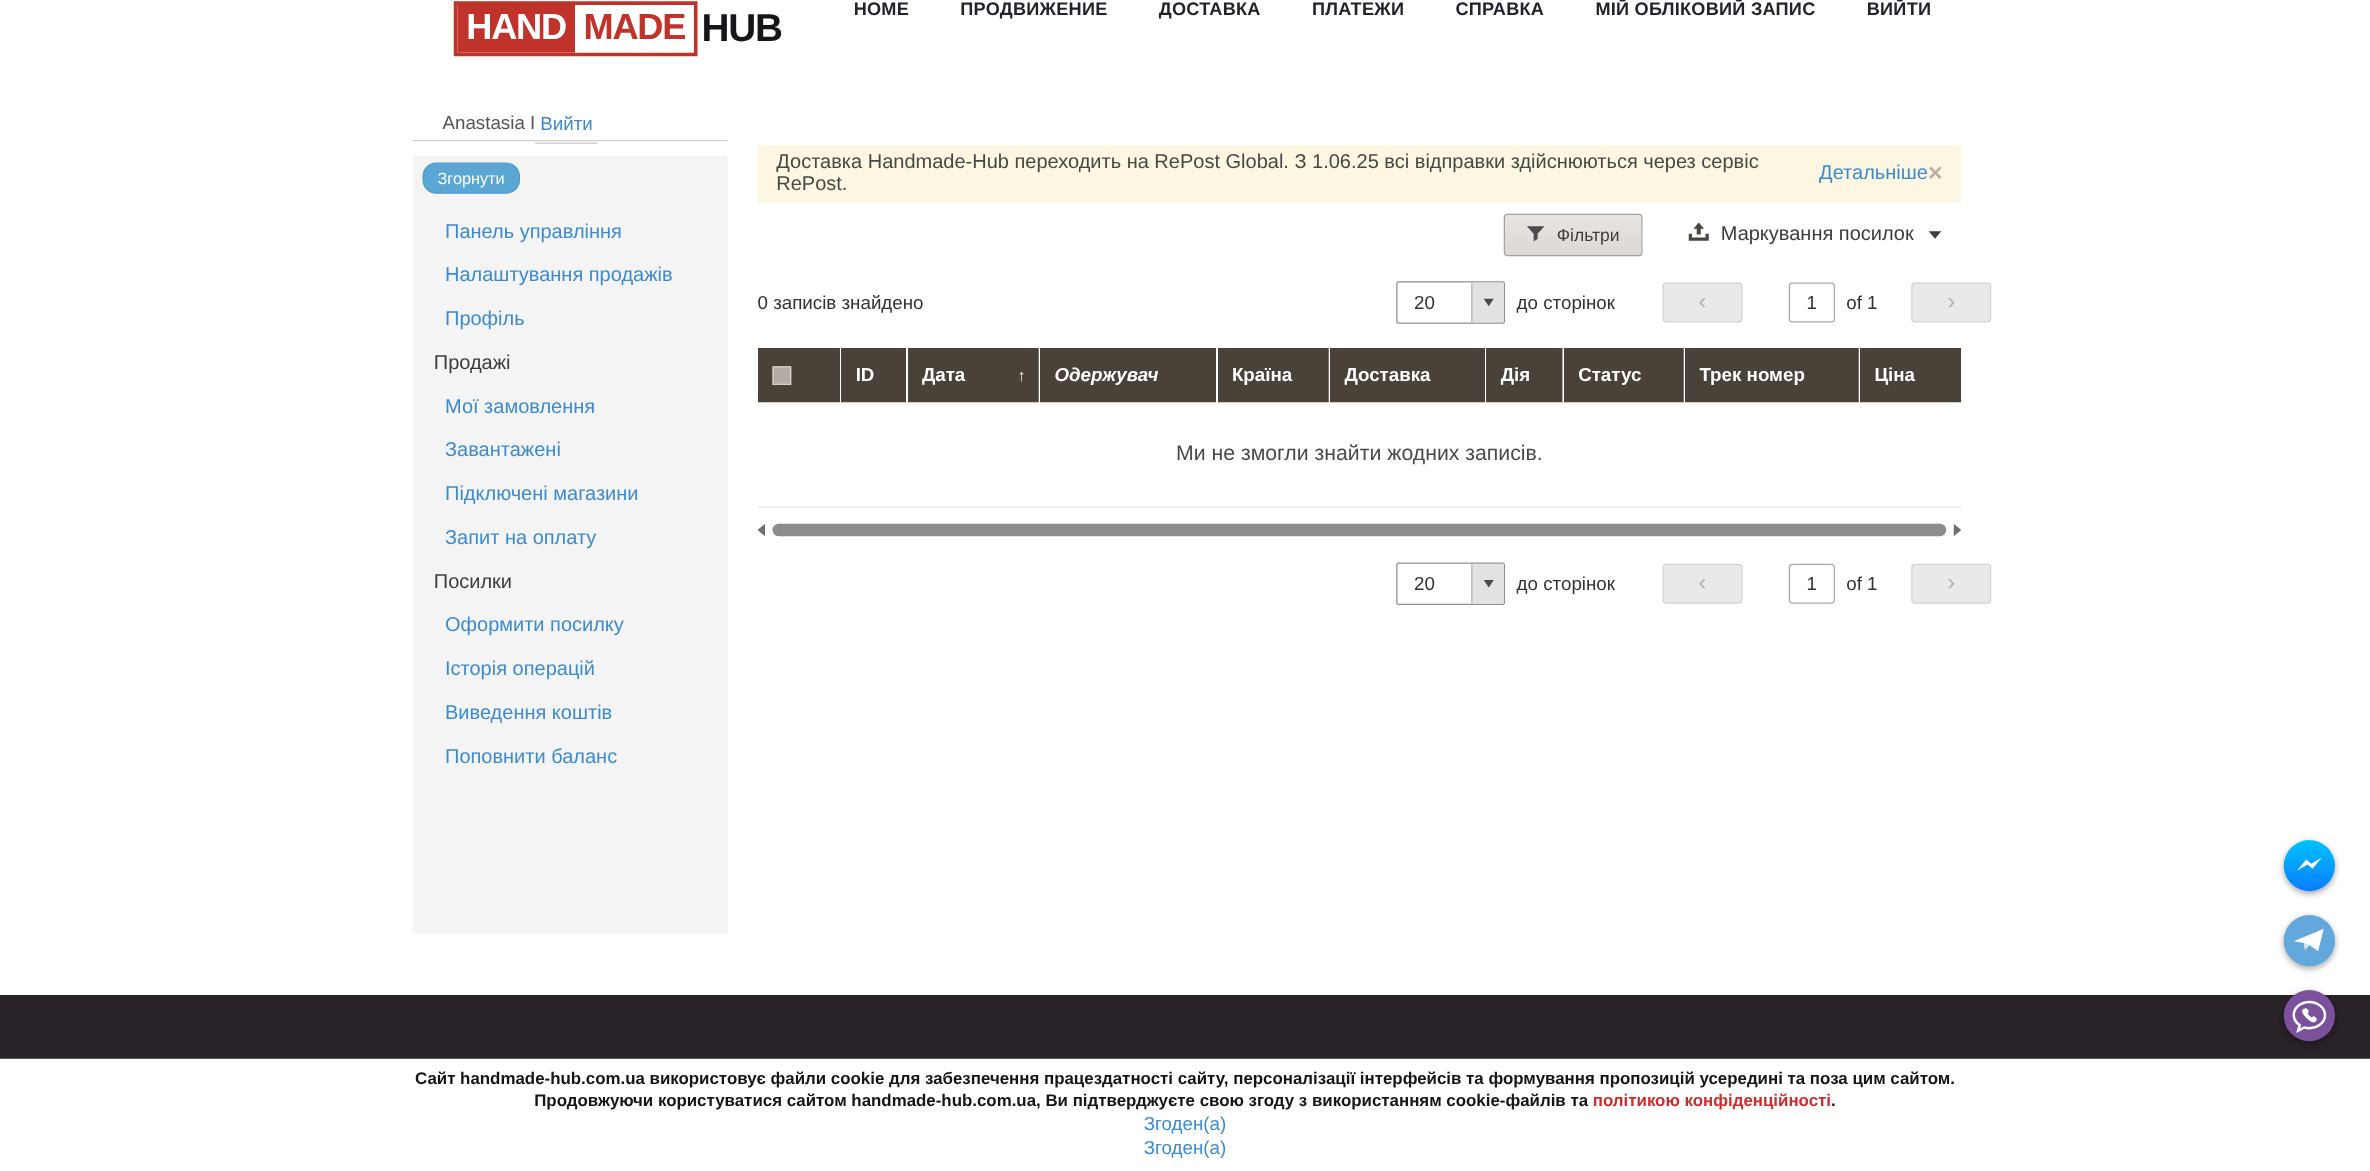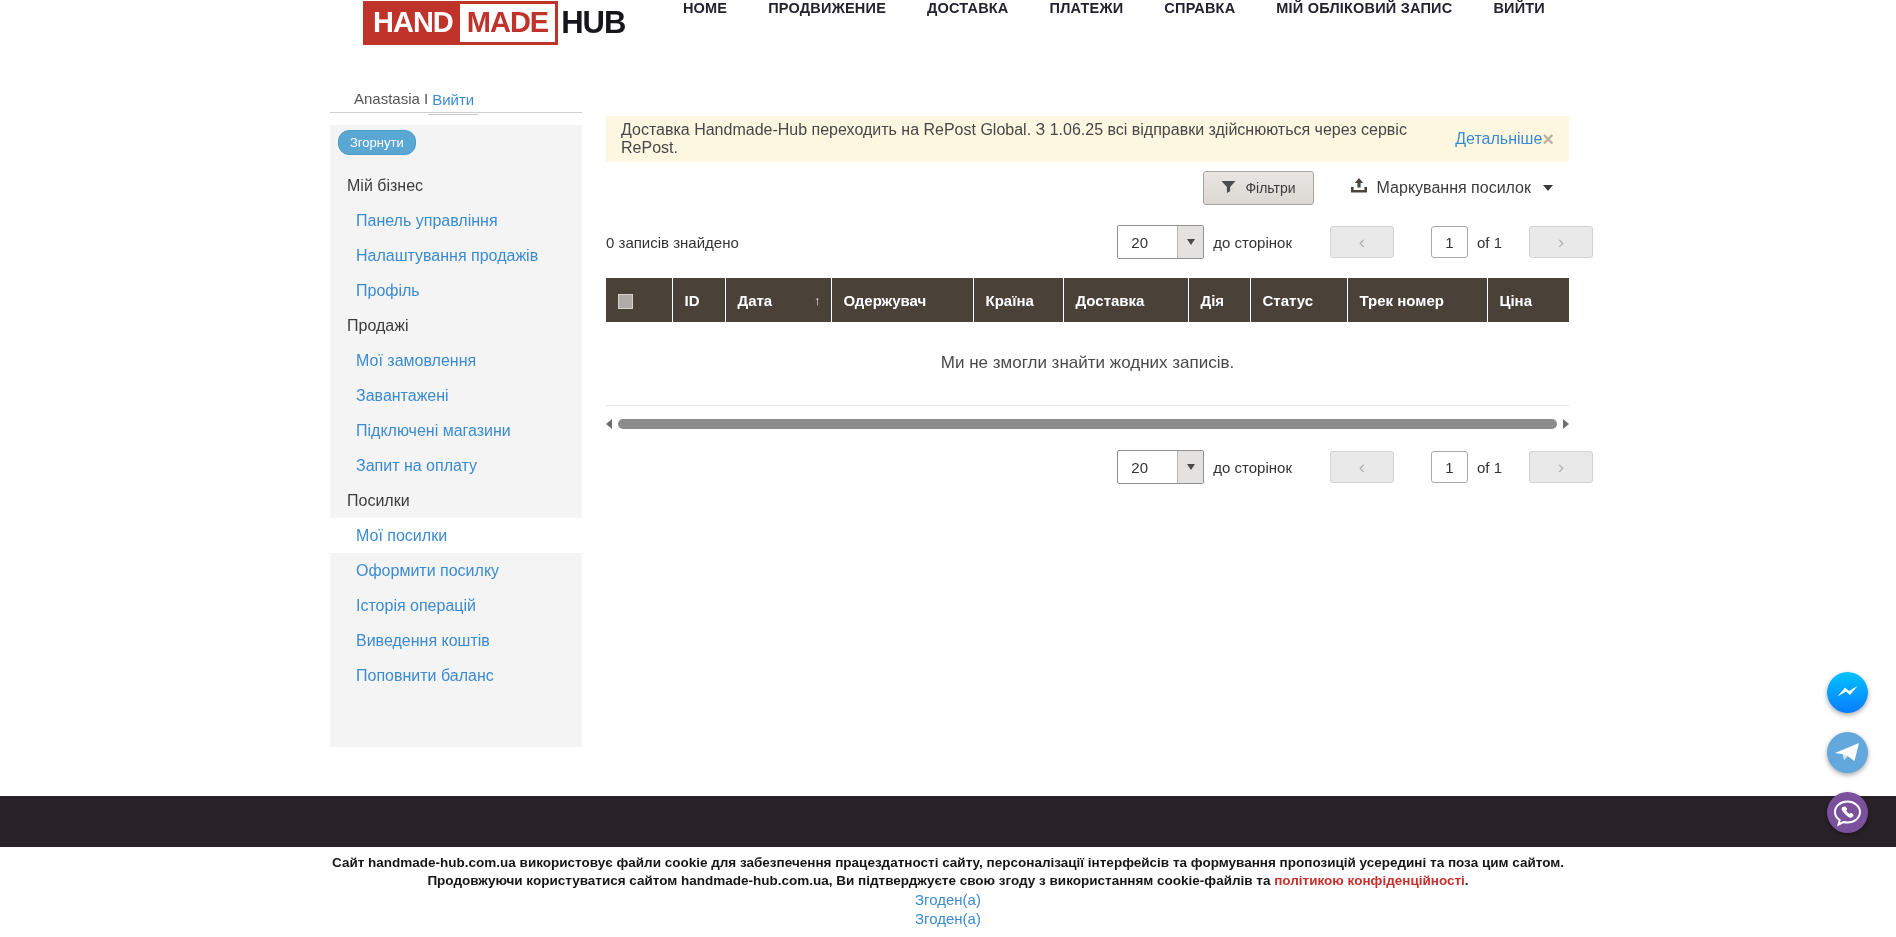--- a/index.html
+++ b/index.html
@@ -56,21 +56,21 @@
   .per-page{font-size:15px;color:#333;margin:0 38px 0 9px;}
   .nav-btn{width:64px;height:32px;background:#e9e9e9;border:1px solid #d2d2d2;border-radius:3px;color:#b3b3b3;font-size:19px;display:flex;align-items:center;justify-content:center;cursor:pointer;}
   .page-input{width:37px;height:32px;border:1px solid #a9a9a9;border-radius:3px;text-align:center;font-size:15px;color:#333;font-family:"Liberation Sans",sans-serif;margin-left:37px;}
   .of-label{font-size:15px;color:#333;margin:0 27px 0 9px;}
 
   table.grid{position:absolute;left:606px;top:278px;width:963px;border-collapse:collapse;table-layout:fixed;}
   table.grid thead tr{height:44px;background:var(--table-header-bg);}
   table.grid th{color:#fff;font-size:15px;font-weight:700;text-align:left;padding-left:12px;border-right:1px solid rgba(255,255,255,.14);position:relative;white-space:nowrap;}
   table.grid th:last-child{border-right:none;}
   th.c-check{width:66px;text-align:center;padding-left:0;}
-  th.c-id{width:53px;} th.c-date{width:106px;} th.c-recipient{width:142px;}
+  th.c-id{width:53px;} th.c-date{width:106px;} th.c-recipient{width:142px;font-style:italic;}
   th.c-country{width:90px;} th.c-delivery{width:125px;} th.c-action{width:62px;}
   th.c-status{width:97px;} th.c-track{width:140px;}
   .checkbox{display:inline-block;width:15px;height:15px;background:#b3aca6;border:1px solid #d8d2cc;vertical-align:middle;cursor:pointer;}
   .sort-arrow{position:absolute;right:10px;top:50%;transform:translateY(-50%);font-size:13px;font-weight:400;color:#eee;}
   td.empty-cell{height:83px;background:#fff;text-align:center;font-size:17px;color:#4a4a4a;border-bottom:1px solid #e8e8e8;}
 
   .hscroll{position:absolute;left:606px;top:415px;width:963px;height:18px;display:flex;align-items:center;}
   .hs-left{width:0;height:0;border-top:5px solid transparent;border-bottom:5px solid transparent;border-right:6px solid #6f6f6f;cursor:pointer;}
   .hs-right{width:0;height:0;border-top:5px solid transparent;border-bottom:5px solid transparent;border-left:6px solid #6f6f6f;cursor:pointer;}
   .hs-thumb{flex:1;height:10px;background:var(--scroll-thumb);border-radius:5px;margin:0 6px;cursor:grab;}
@@ -112,31 +112,29 @@
 </div>
 
 <div class="sidebar-user">
   <span class="uname">Anastasia I</span>
   <a class="logout">Вийти</a>
 </div>
 
 <div class="sidebar">
   <button class="collapse-btn">Згорнути</button>
   <div class="side-menu">
-    <div class="side-row side-section">Мій бізнес</div>
     <div class="side-row side-item">Панель управління</div>
     <div class="side-row side-item">Налаштування продажів</div>
     <div class="side-row side-item">Профіль</div>
     <div class="side-row side-section">Продажі</div>
     <div class="side-row side-item">Мої замовлення</div>
     <div class="side-row side-item">Завантажені</div>
     <div class="side-row side-item">Підключені магазини</div>
     <div class="side-row side-item">Запит на оплату</div>
     <div class="side-row side-section">Посилки</div>
-    <div class="side-row side-item active">Мої посилки</div>
     <div class="side-row side-item">Оформити посилку</div>
     <div class="side-row side-item">Історія операцій</div>
     <div class="side-row side-item">Виведення коштів</div>
     <div class="side-row side-item">Поповнити баланс</div>
   </div>
 </div>
 
 <div class="banner">
   <span>Доставка Handmade-Hub переходить на RePost Global. З 1.06.25 всі відправки здійснюються через сервіс RePost.</span>
   <a class="link">Детальніше</a>

